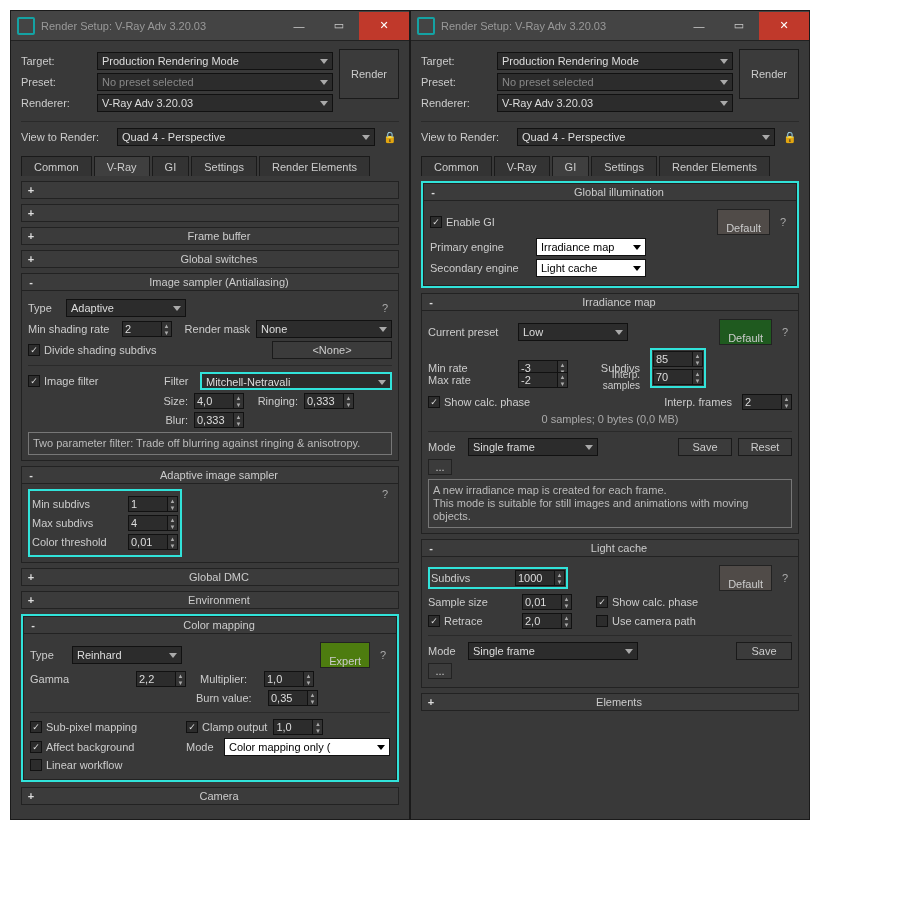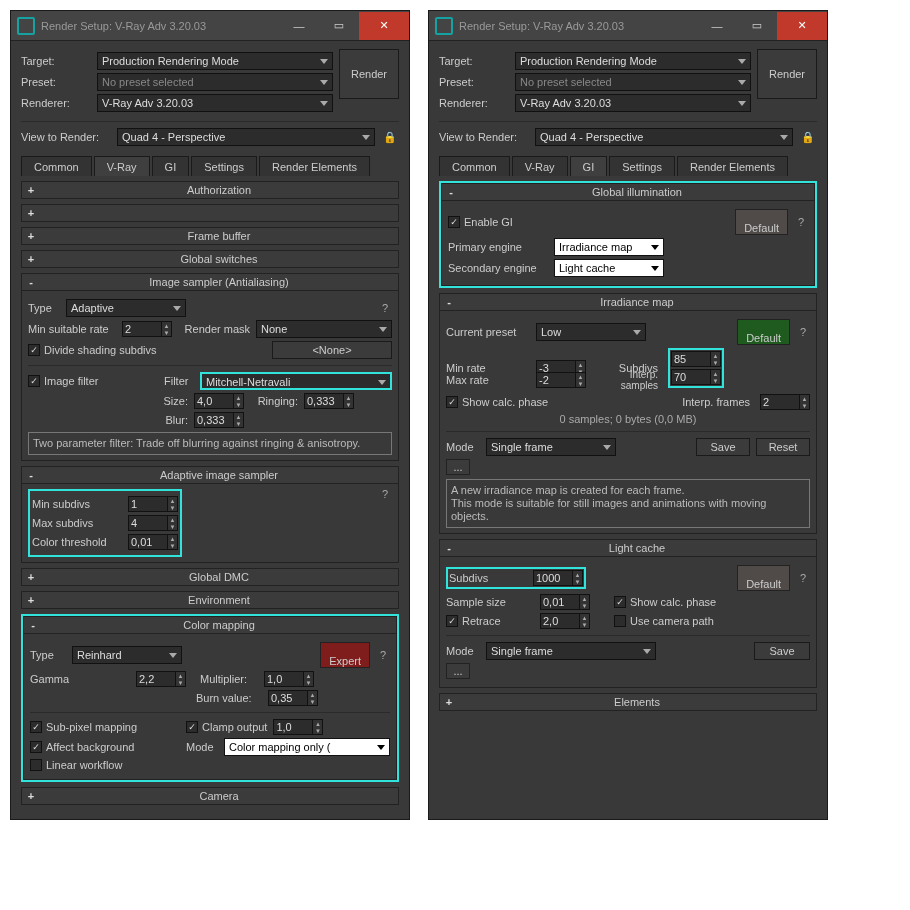--- a/index.html
+++ b/index.html
@@ -1,17 +1,17 @@
 <!DOCTYPE html>
 <html><head>
 <meta charset="utf-8">
 <style>
 *{box-sizing:border-box;margin:0;padding:0;font-family:"Segoe UI",Tahoma,sans-serif;font-size:11px;color:#ccc}
 body{background:#fff;width:910px;height:910px;padding:10px}
-.shell{display:flex;gap:18px}
+.shell{display:flex;}
 .window{width:400px;background:#393939;border:1px solid #1a1a1a}
 .titlebar{display:flex;align-items:center;height:30px;background:#444;border-bottom:1px solid #222}
 .tb-icon{width:30px;height:30px;display:flex;align-items:center;justify-content:center}
 .tb-title{flex:1;color:#999}
 .tb-btn{width:40px;height:28px;display:flex;align-items:center;justify-content:center;color:#ccc}
 .tb-close{background:#c0392b;width:50px;color:#fff}
 .tb-one{width:18px;height:18px;border:2px solid #14a2a3;border-radius:2px}
 .body{padding:8px 10px 14px 10px}
 .row{display:flex;align-items:center;margin:3px 0;gap:6px}
 .lbl{width:70px}
@@ -90,21 +90,20 @@
    <div class="tab">Common</div>
    <div class="tab active">V-Ray</div>
    <div class="tab">GI</div>
    <div class="tab">Settings</div>
    <div class="tab">Render Elements</div>
   </div>
 
   <div class="roll">
           <div class="roll-head">
             <div class="roll-exp">+</div>
-            <div class="roll-title">Authorization</div>
           </div>
         </div>
   <div class="roll">
           <div class="roll-head">
             <div class="roll-exp">+</div>
           </div>
         </div>
   <div class="roll">
           <div class="roll-head">
             <div class="roll-exp">+</div>
@@ -124,21 +123,21 @@
             <div class="roll-title">Image sampler (Antialiasing)</div>
           </div>
    <div class="roll-body">
     <div class="row">
      <div style="width:32px">Type</div>
      <div class="combo" style="width:120px">Adaptive</div>
      <div style="flex:1"></div>
               <div class="help">?</div>
     </div>
     <div class="row">
-     <div style="width:88px">Min suitable rate</div>
+     <div style="width:88px">Min shading rate</div>
      <div class="spin">
                 <input value="2" style="">
                 <div class="arrows">
                   <span>▲</span>
                   <span>▼</span>
                 </div>
               </div>
      <div style="width:72px;text-align:right">Render mask</div>
      <div class="combo" style="flex:1">None</div>
     </div>
@@ -250,21 +249,21 @@
    <div class="highlight" style="padding:0">
    <div class="roll-head">
               <div class="roll-exp">-</div>
               <div class="roll-title">Color mapping</div>
             </div>
    <div class="roll-body">
     <div class="row">
      <div style="width:36px">Type</div>
      <div class="combo" style="width:110px">Reinhard</div>
      <div style="flex:1"></div>
-     <div class="default-btn" style="background:#7f1d1d">Expert</div>
+     <div class="default-btn" style="background:#4d7c0f">Expert</div>
      <div class="help">?</div>
     </div>
     <div class="row">
      <div style="width:100px">Gamma</div>
      <div class="spin">
                   <input value="2,2" style="">
                   <div class="arrows">
                     <span>▲</span>
                     <span>▼</span>
                   </div>

